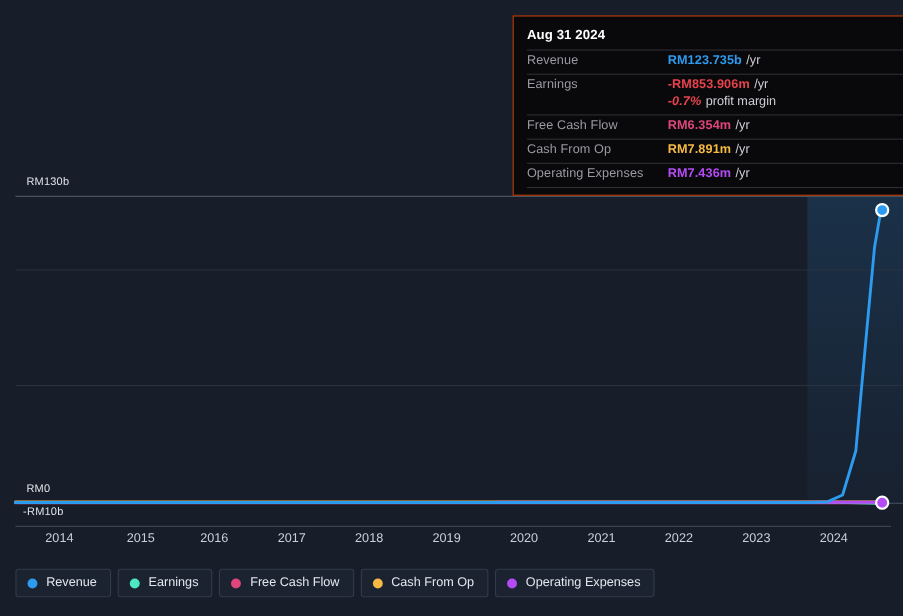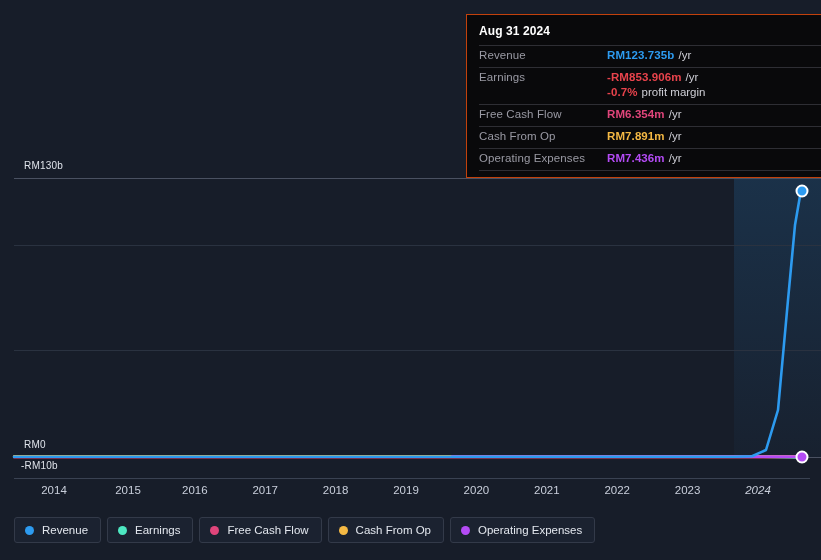--- a/index.html
+++ b/index.html
@@ -165,38 +165,38 @@
         <div class="tick" style="left: 54px;">2014</div>
         <div class="tick" style="left: 128px;">2015</div>
         <div class="tick" style="left: 194.8px;">2016</div>
         <div class="tick" style="left: 265.2px;">2017</div>
         <div class="tick" style="left: 335.6px;">2018</div>
         <div class="tick" style="left: 406px;">2019</div>
         <div class="tick" style="left: 476.4px;">2020</div>
         <div class="tick" style="left: 546.8px;">2021</div>
         <div class="tick" style="left: 617.2px;">2022</div>
         <div class="tick" style="left: 687.6px;">2023</div>
-        <div class="tick" style="left: 758px; font-style: italic;">2024</div>
+        <div class="tick" style="left: 758px;">2024</div>
       </div>
   </div>
 
   <div id="tooltip">
     <div id="tt-date">Aug 31 2024</div>
     <div id="tt-rows">
         <div class="tt-row">
           <div class="tt-key">Revenue</div>
           <div><span class="tt-val" style="color: rgb(45, 155, 240);">RM123.735b</span><span class="tt-unit">/yr</span></div>
         </div>
         <div class="tt-row">
           <div class="tt-key">Earnings</div>
           <div><span class="tt-val" style="color: rgb(232, 67, 76);">-RM853.906m</span><span class="tt-unit">/yr</span></div>
         </div>
         <div class="tt-row sub">
           <div class="tt-key"></div>
-          <div><span class="tt-val" style="color: rgb(232, 67, 76);">-0.7%</span><span class="tt-unit">profit margin</span></div>
+          <div><span class="tt-val" style="color: rgb(232, 67, 76); font-style: italic;">-0.7%</span><span class="tt-unit">profit margin</span></div>
         </div>
         <div class="tt-row">
           <div class="tt-key">Free Cash Flow</div>
           <div><span class="tt-val" style="color: rgb(224, 69, 123);">RM6.354m</span><span class="tt-unit">/yr</span></div>
         </div>
         <div class="tt-row">
           <div class="tt-key">Cash From Op</div>
           <div><span class="tt-val" style="color: rgb(245, 185, 68);">RM7.891m</span><span class="tt-unit">/yr</span></div>
         </div>
         <div class="tt-row">

